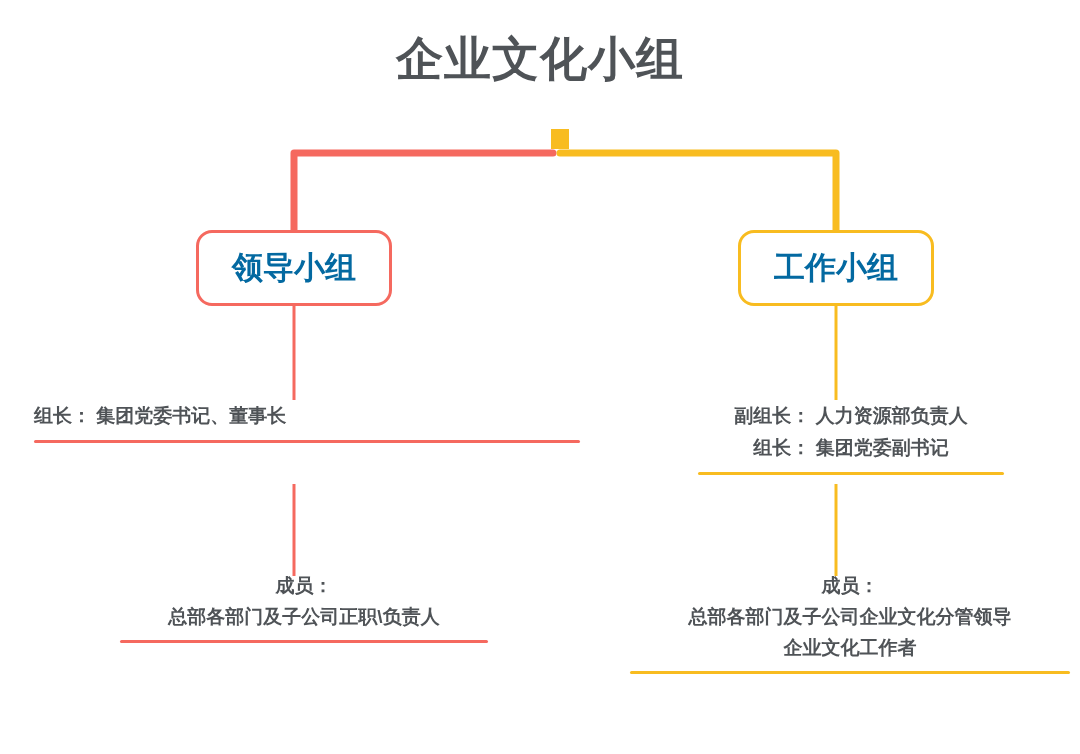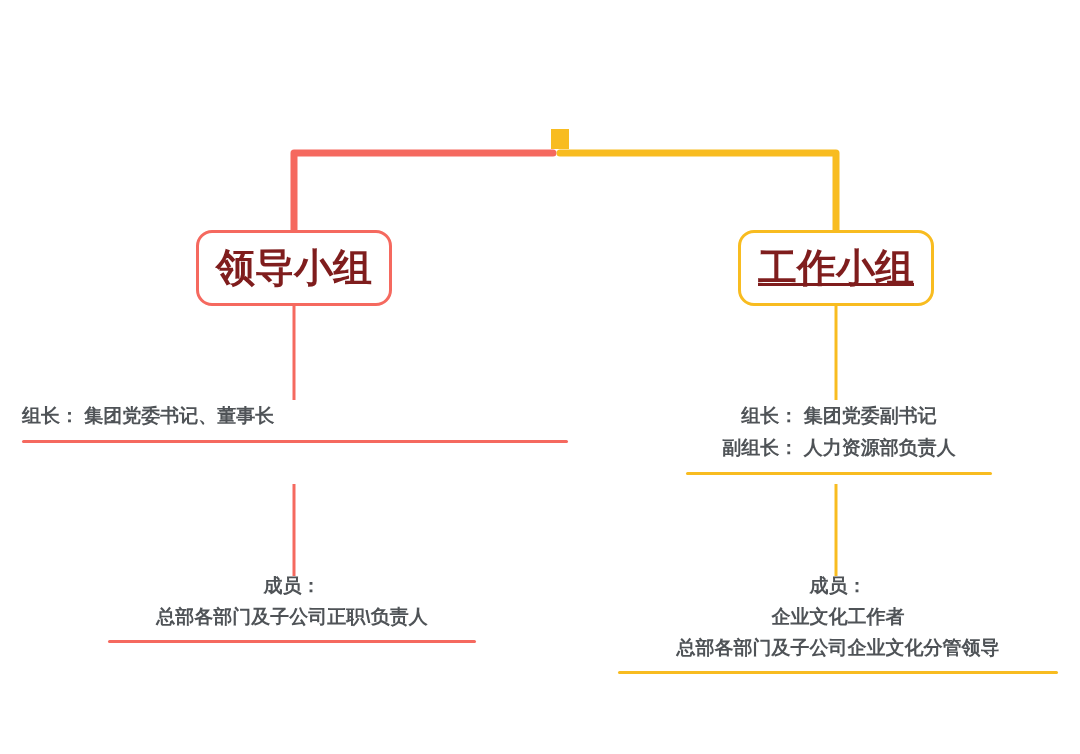--- a/index.html
+++ b/index.html
@@ -42,43 +42,43 @@
   }
 
   .node-box {
     position: absolute;
     box-sizing: border-box;
     border-radius: 16px;
     background: #ffffff;
     display: flex;
     align-items: center;
     justify-content: center;
-    font-size: 39px;
+    font-size: 31px;
     font-weight: bold;
-    color: #7f1d1d;
+    color: #0369a1;
   }
   .node-left {
     left: 196px;
     top: 230px;
     width: 196px;
     height: 76px;
     border: 3px solid #f5695f;
   }
   .node-right {
     left: 738px;
     top: 230px;
     width: 196px;
     height: 76px;
     border: 3px solid #f8bc20;
-    text-decoration: underline;
   }
 
   .detail-block {
     position: absolute;
     box-sizing: border-box;
+    margin-left: 12px;
   }
   .detail-block .line {
     font-size: 19px;
     font-weight: bold;
     color: #4f5357;
     line-height: 32px;
     white-space: nowrap;
   }
   .detail-block .rule {
     height: 3px;
@@ -124,20 +124,21 @@
   }
   .right-members .rule { width: 440px; }
 
   .members-lines .line { line-height: 31px; }
 </style>
 </head>
 <body>
 
 <div id="canvas">
 
+  <div class="title">企业文化小组</div>
 
   <svg id="connectors" viewBox="0 0 1080 754">
 
     <path d="M 294 230 L 294 153 L 553 153" fill="none" stroke="#f5695f" stroke-width="7" stroke-linecap="round" stroke-linejoin="round"></path>
 
     <path d="M 560 153 L 836 153 L 836 230" fill="none" stroke="#f8bc20" stroke-width="7" stroke-linecap="round" stroke-linejoin="round"></path>
 
     <rect x="551" y="129" width="18" height="20" fill="#f8bc20"></rect>
 
     <line x1="294" y1="306" x2="294" y2="400" stroke="#f5695f" stroke-width="3"></line>
@@ -154,31 +155,31 @@
   <div class="node-box node-right">
     <span>工作小组</span>
   </div>
 
   <div class="detail-block left-roles">
     <div class="line">组长： 集团党委书记、董事长</div>
     <div class="rule rule-red"></div>
   </div>
 
   <div class="detail-block right-roles">
+    <div class="line">副组长： 人力资源部负责人</div>
     <div class="line">组长： 集团党委副书记</div>
-    <div class="line">副组长： 人力资源部负责人</div>
     <div class="rule rule-yellow"></div>
   </div>
 
   <div class="detail-block left-members members-lines">
     <div class="line">成员：</div>
     <div class="line">总部各部门及子公司正职\负责人</div>
     <div class="rule rule-red"></div>
   </div>
 
   <div class="detail-block right-members members-lines">
     <div class="line">成员：</div>
+    <div class="line">总部各部门及子公司企业文化分管领导</div>
     <div class="line">企业文化工作者</div>
-    <div class="line">总部各部门及子公司企业文化分管领导</div>
     <div class="rule rule-yellow"></div>
   </div>
 
 </div>
 
 </body></html>

